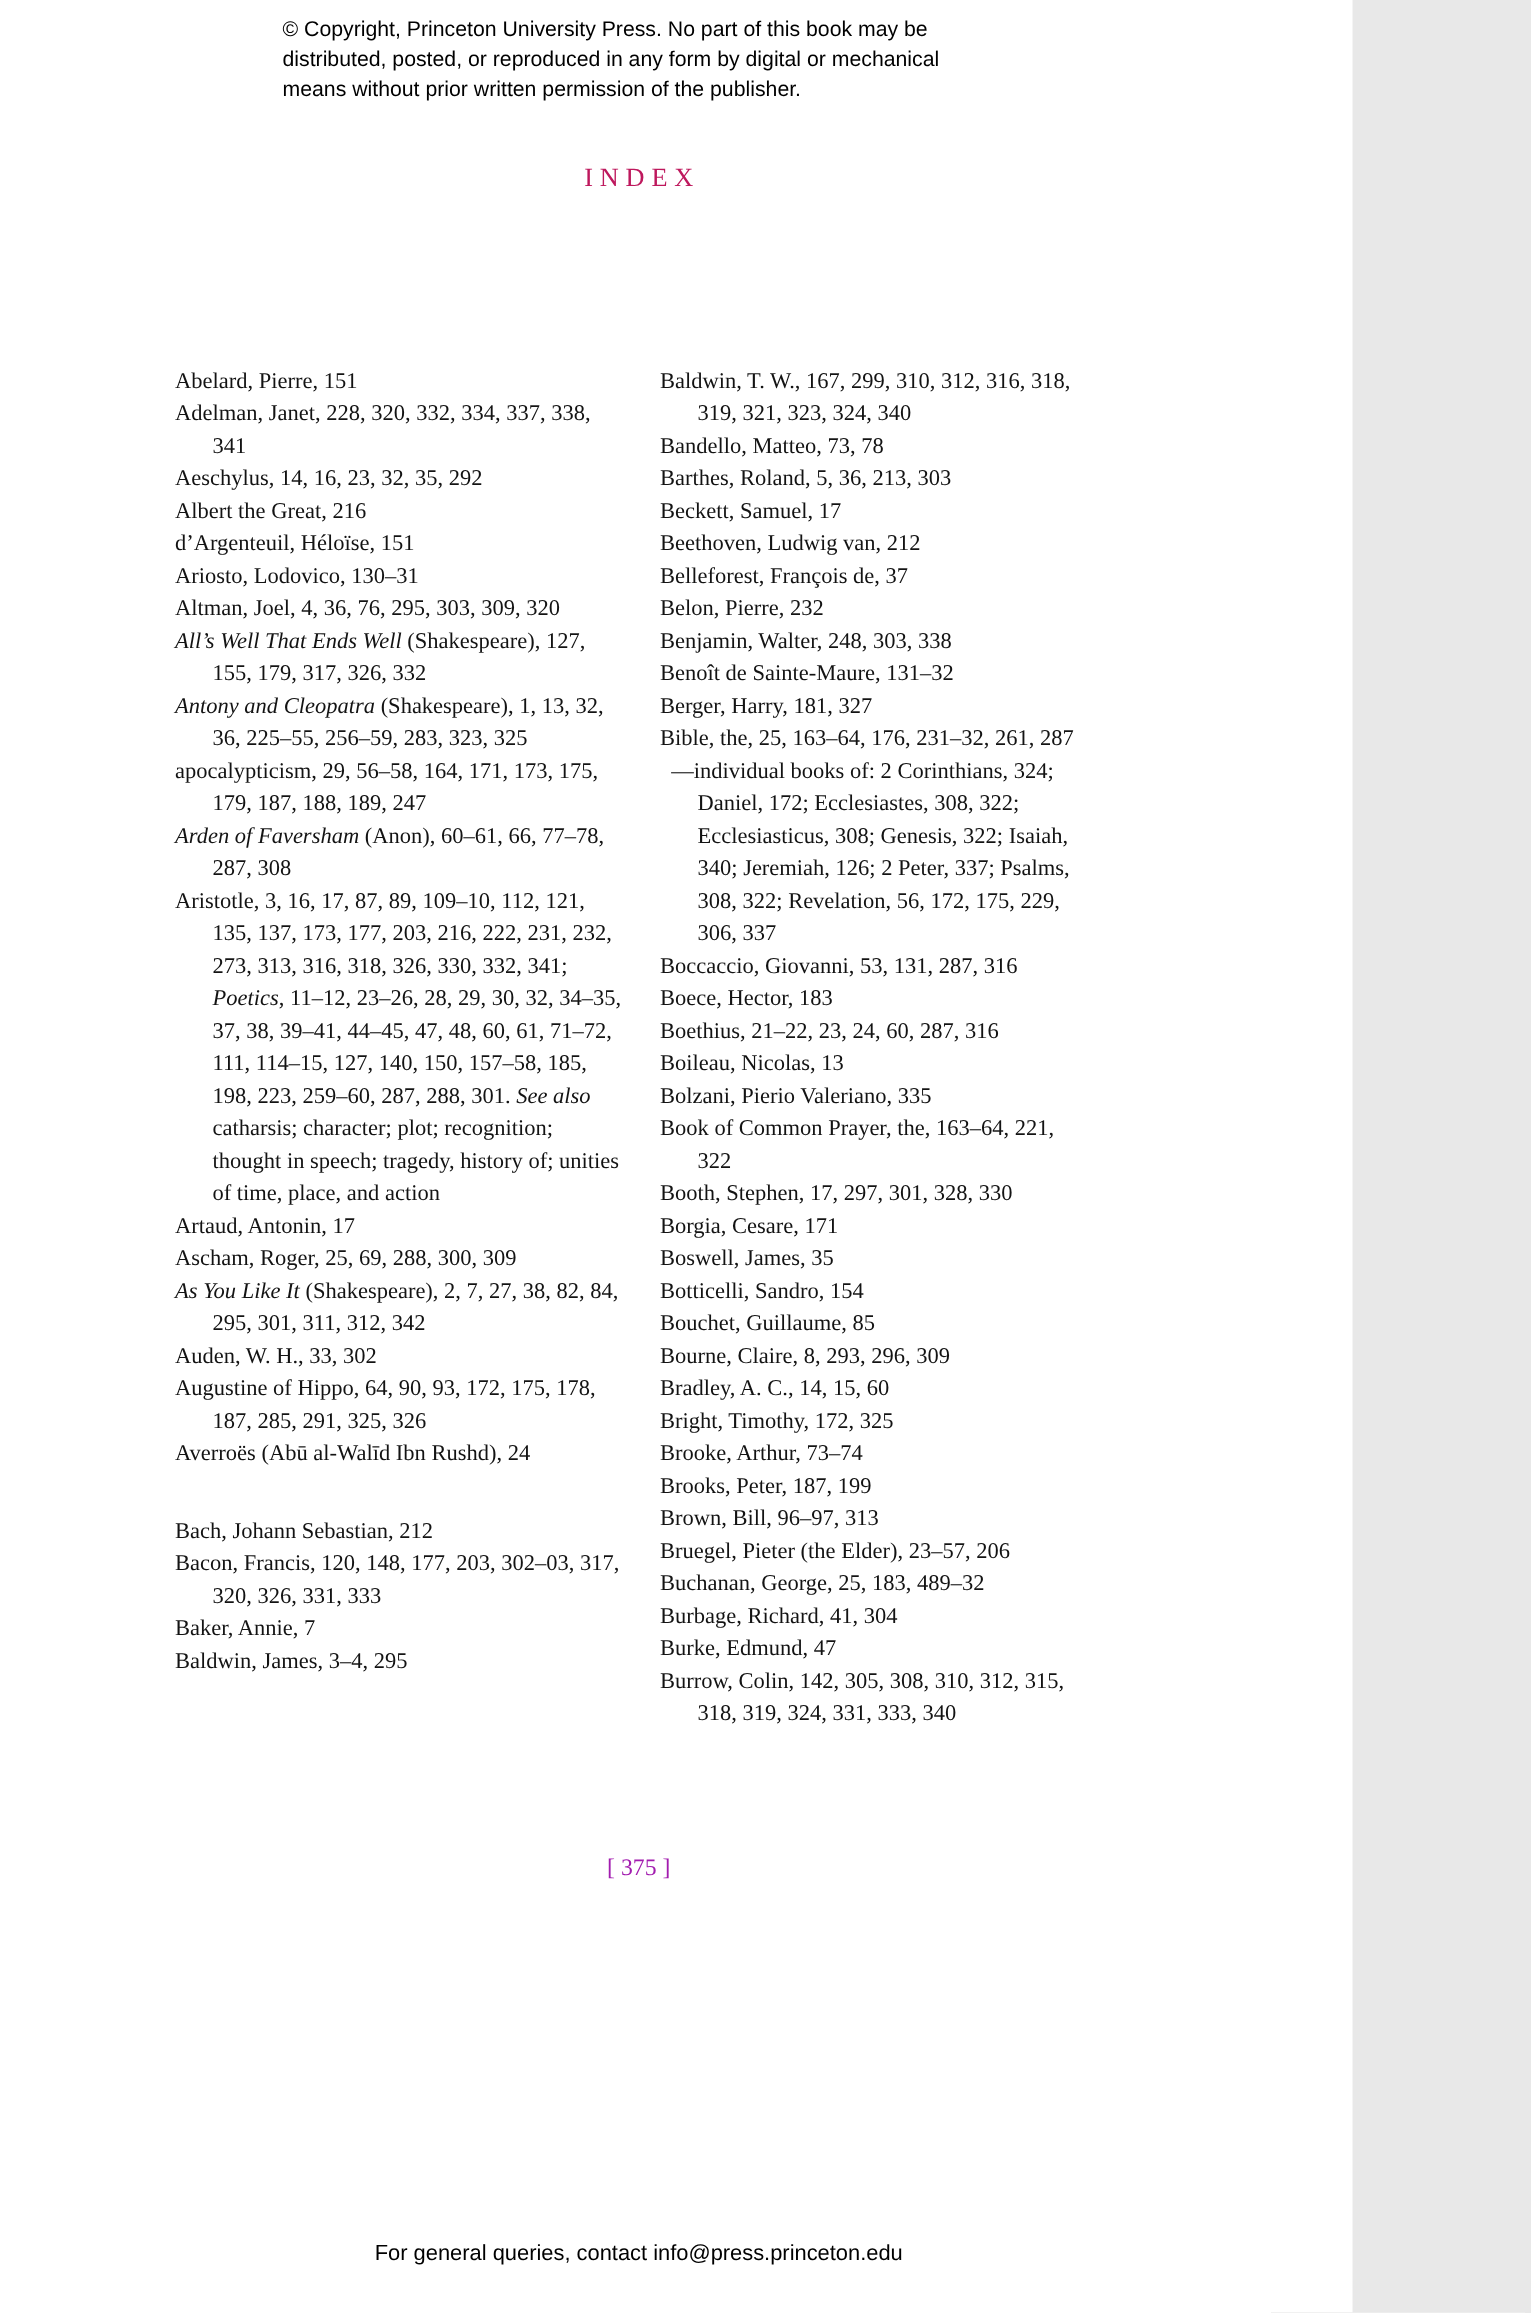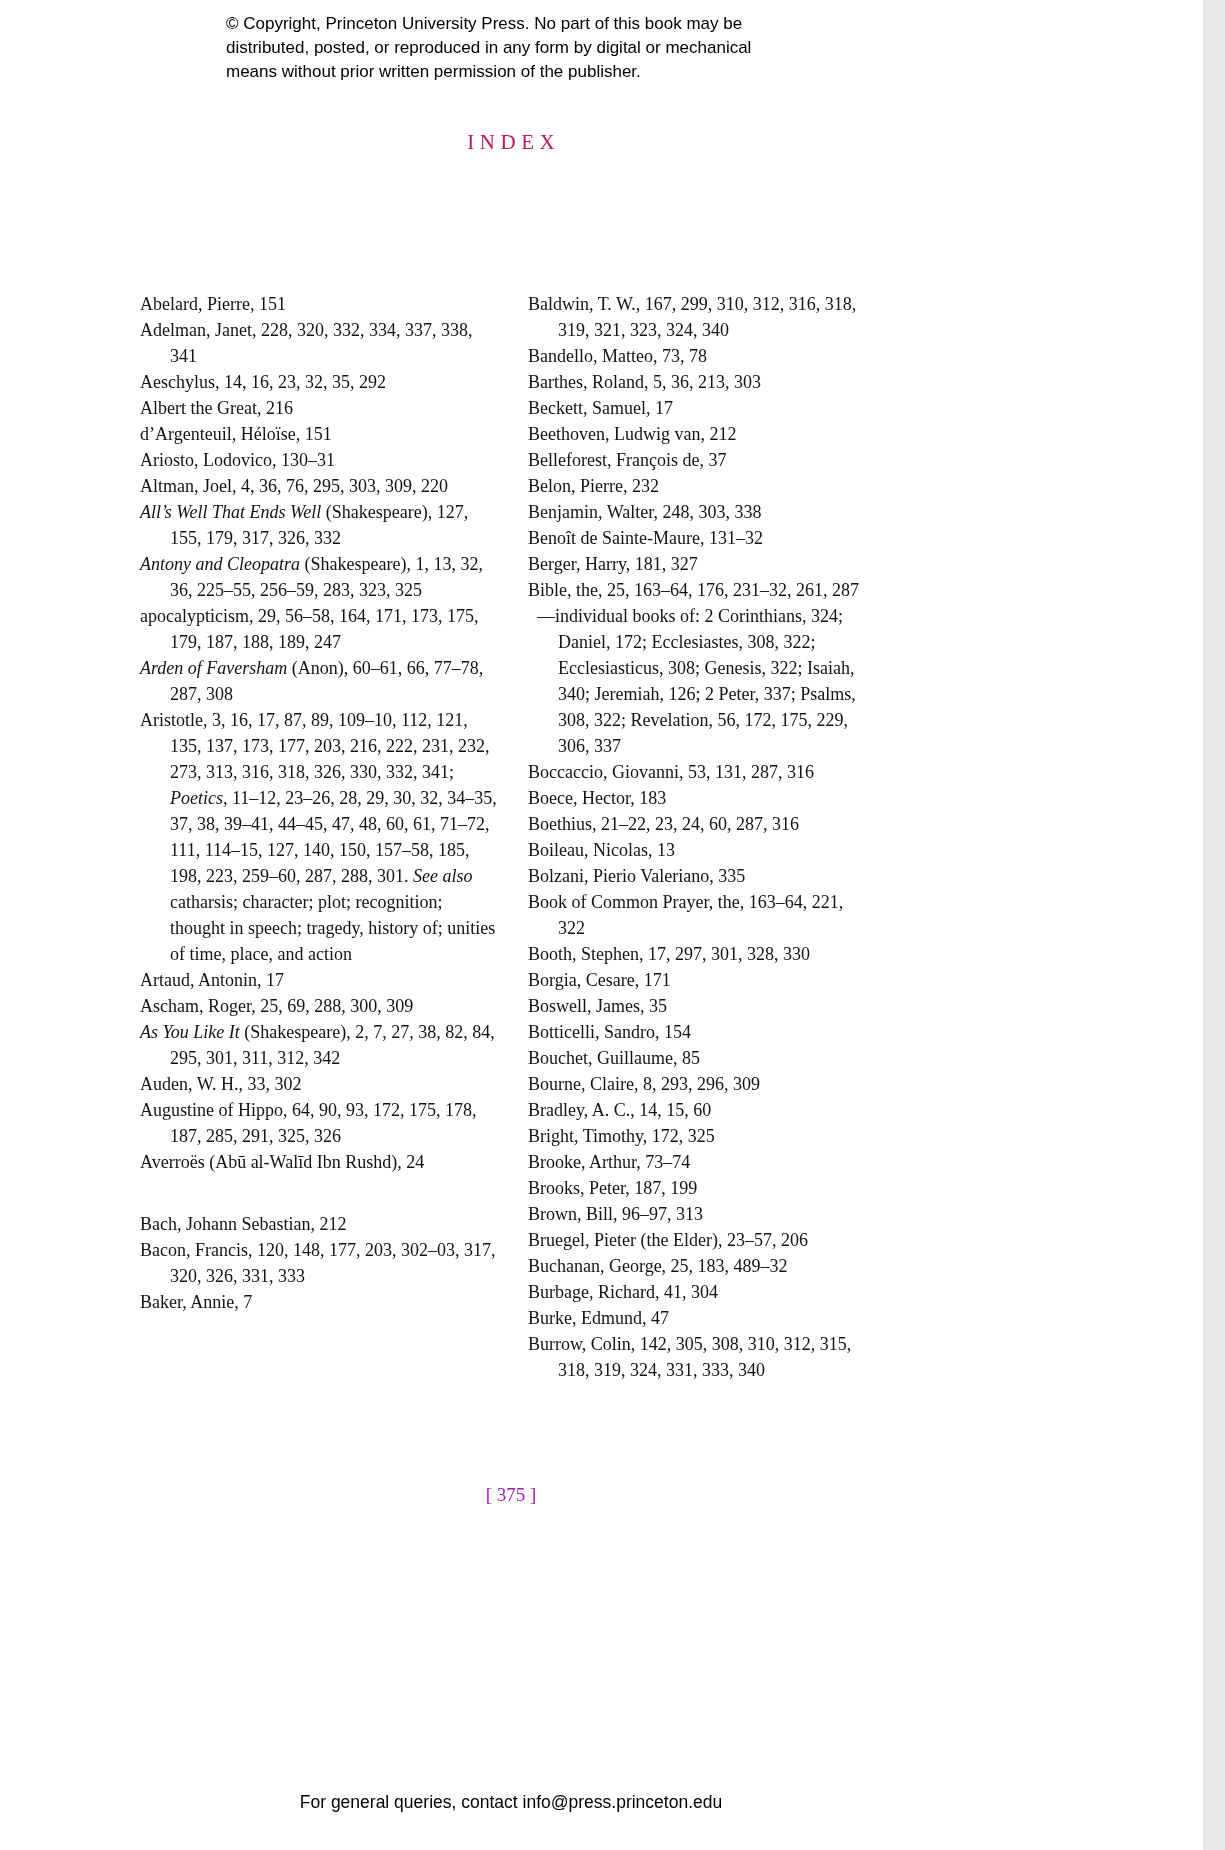--- a/index.html
+++ b/index.html
@@ -1,18 +1,18 @@
 <!DOCTYPE html>
 <html><head>
 <meta charset="utf-8">
 <style>
   html, body { margin: 0; padding: 0; background: #e8e8e8; }
   .page {
     position: relative;
-    width: 1203px;
+    width: 1082px;
     height: 1850px;
     background: #ffffff;
     overflow: hidden;
   }
   .copyright {
     position: absolute;
     left: 226px;
     top: 12px;
     width: 578px;
     margin: 0;
@@ -89,37 +89,38 @@
 
   <div class="columns">
     <div class="column column-left">
         <div class="index-group">
           <p class="index-entry"><span class="seg">Abelard, Pierre, 151</span></p>
           <p class="index-entry"><span class="seg">Adelman, Janet, 228, 320, 332, 334, 337, 338, 341</span></p>
           <p class="index-entry"><span class="seg">Aeschylus, 14, 16, 23, 32, 35, 292</span></p>
           <p class="index-entry"><span class="seg">Albert the Great, 216</span></p>
           <p class="index-entry"><span class="seg">d’Argenteuil, Héloïse, 151</span></p>
           <p class="index-entry"><span class="seg">Ariosto, Lodovico, 130–31</span></p>
-          <p class="index-entry"><span class="seg">Altman, Joel, 4, 36, 76, 295, 303, 309, 220</span></p>
+          <p class="index-entry"><span class="seg">Altman, Joel, 4, 36, 76, 295, 303, 309, 320</span></p>
           <p class="index-entry"><em class="seg italic">All’s Well That Ends Well</em><span class="seg"> (Shakespeare), 127, 155, 179, 317, 326, 332</span></p>
           <p class="index-entry"><em class="seg italic">Antony and Cleopatra</em><span class="seg"> (Shakespeare), 1, 13, 32, 36, 225–55, 256–59, 283, 323, 325</span></p>
           <p class="index-entry"><span class="seg">apocalypticism, 29, 56–58, 164, 171, 173, 175, 179, 187, 188, 189, 247</span></p>
           <p class="index-entry"><em class="seg italic">Arden of Faversham</em><span class="seg"> (Anon), 60–61, 66, 77–78, 287, 308</span></p>
           <p class="index-entry"><span class="seg">Aristotle, 3, 16, 17, 87, 89, 109–10, 112, 121, 135, 137, 173, 177, 203, 216, 222, 231, 232, 273, 313, 316, 318, 326, 330, 332, 341; </span><em class="seg italic">Poetics</em><span class="seg">, 11–12, 23–26, 28, 29, 30, 32, 34–35, 37, 38, 39–41, 44–45, 47, 48, 60, 61, 71–72, 111, 114–15, 127, 140, 150, 157–58, 185, 198, 223, 259–60, 287, 288, 301. </span><em class="seg italic">See also</em><span class="seg"> catharsis; character; plot; recognition; thought in speech; tragedy, history of; unities of time, place, and action</span></p>
           <p class="index-entry"><span class="seg">Artaud, Antonin, 17</span></p>
           <p class="index-entry"><span class="seg">Ascham, Roger, 25, 69, 288, 300, 309</span></p>
           <p class="index-entry"><em class="seg italic">As You Like It</em><span class="seg"> (Shakespeare), 2, 7, 27, 38, 82, 84, 295, 301, 311, 312, 342</span></p>
           <p class="index-entry"><span class="seg">Auden, W. H., 33, 302</span></p>
           <p class="index-entry"><span class="seg">Augustine of Hippo, 64, 90, 93, 172, 175, 178, 187, 285, 291, 325, 326</span></p>
           <p class="index-entry"><span class="seg">Averroës (Abū al-Walīd Ibn Rushd), 24</span></p>
         </div>
         <div class="index-group">
           <p class="index-entry"><span class="seg">Bach, Johann Sebastian, 212</span></p>
           <p class="index-entry"><span class="seg">Bacon, Francis, 120, 148, 177, 203, 302–03, 317, 320, 326, 331, 333</span></p>
           <p class="index-entry"><span class="seg">Baker, Annie, 7</span></p>
+          <p class="index-entry"><span class="seg">Baldwin, James, 3–4, 295</span></p>
         </div>
       </div>
     <div class="column column-right">
         <div class="index-group">
           <p class="index-entry"><span class="seg">Baldwin, T. W., 167, 299, 310, 312, 316, 318, 319, 321, 323, 324, 340</span></p>
           <p class="index-entry"><span class="seg">Bandello, Matteo, 73, 78</span></p>
           <p class="index-entry"><span class="seg">Barthes, Roland, 5, 36, 213, 303</span></p>
           <p class="index-entry"><span class="seg">Beckett, Samuel, 17</span></p>
           <p class="index-entry"><span class="seg">Beethoven, Ludwig van, 212</span></p>
           <p class="index-entry"><span class="seg">Belleforest, François de, 37</span></p>

